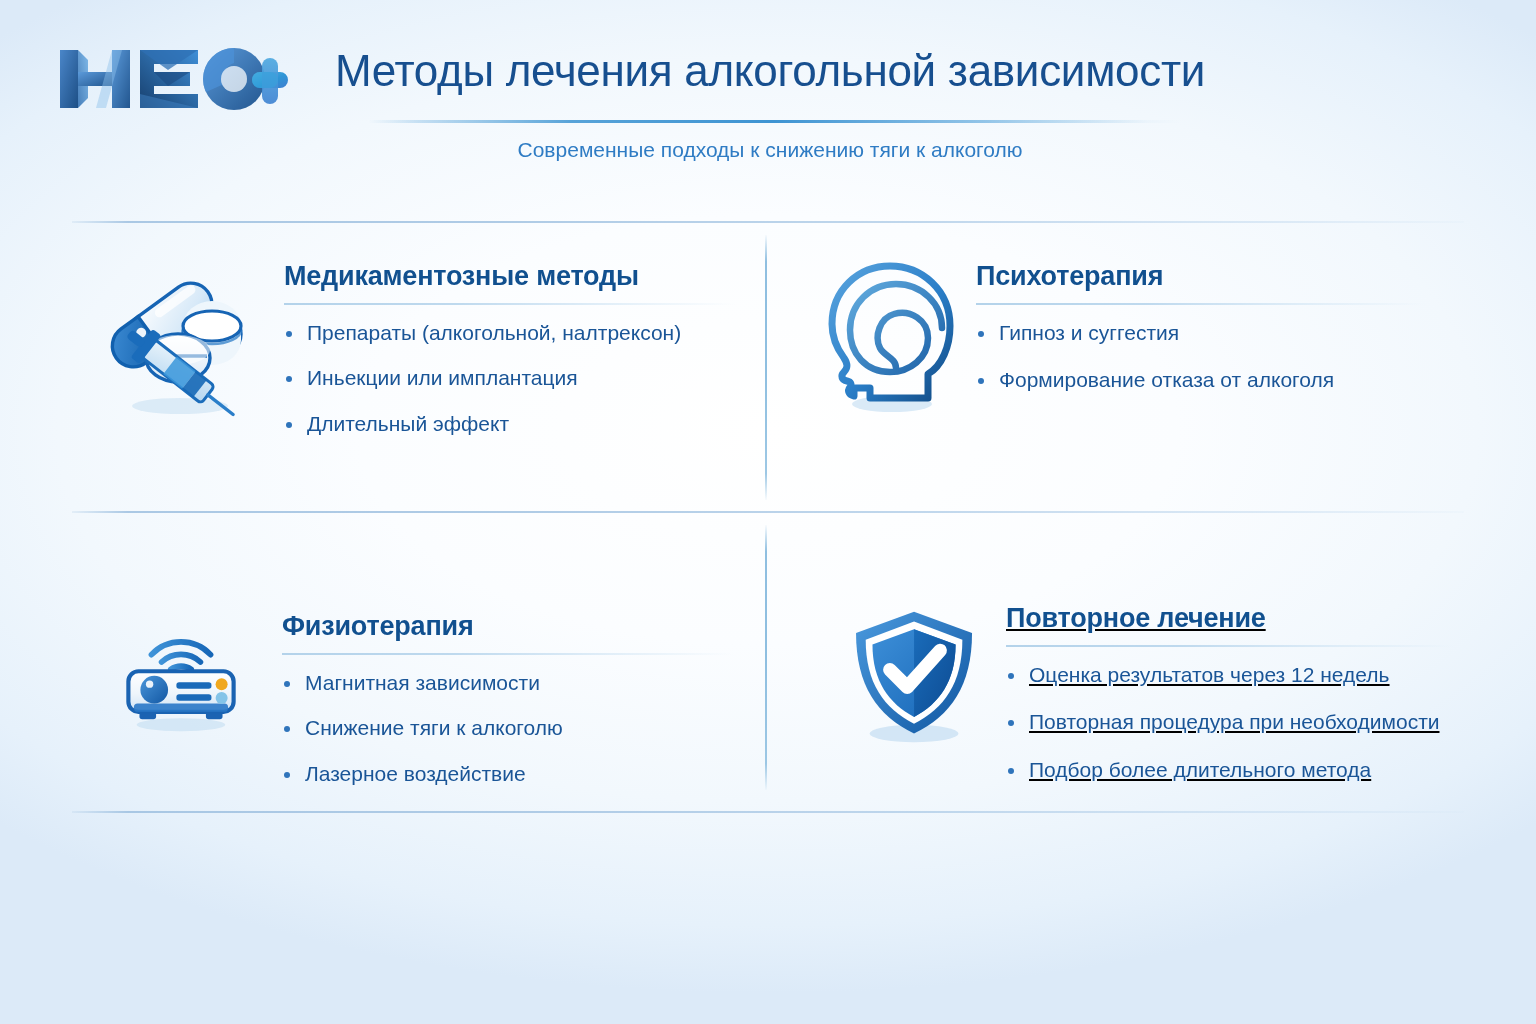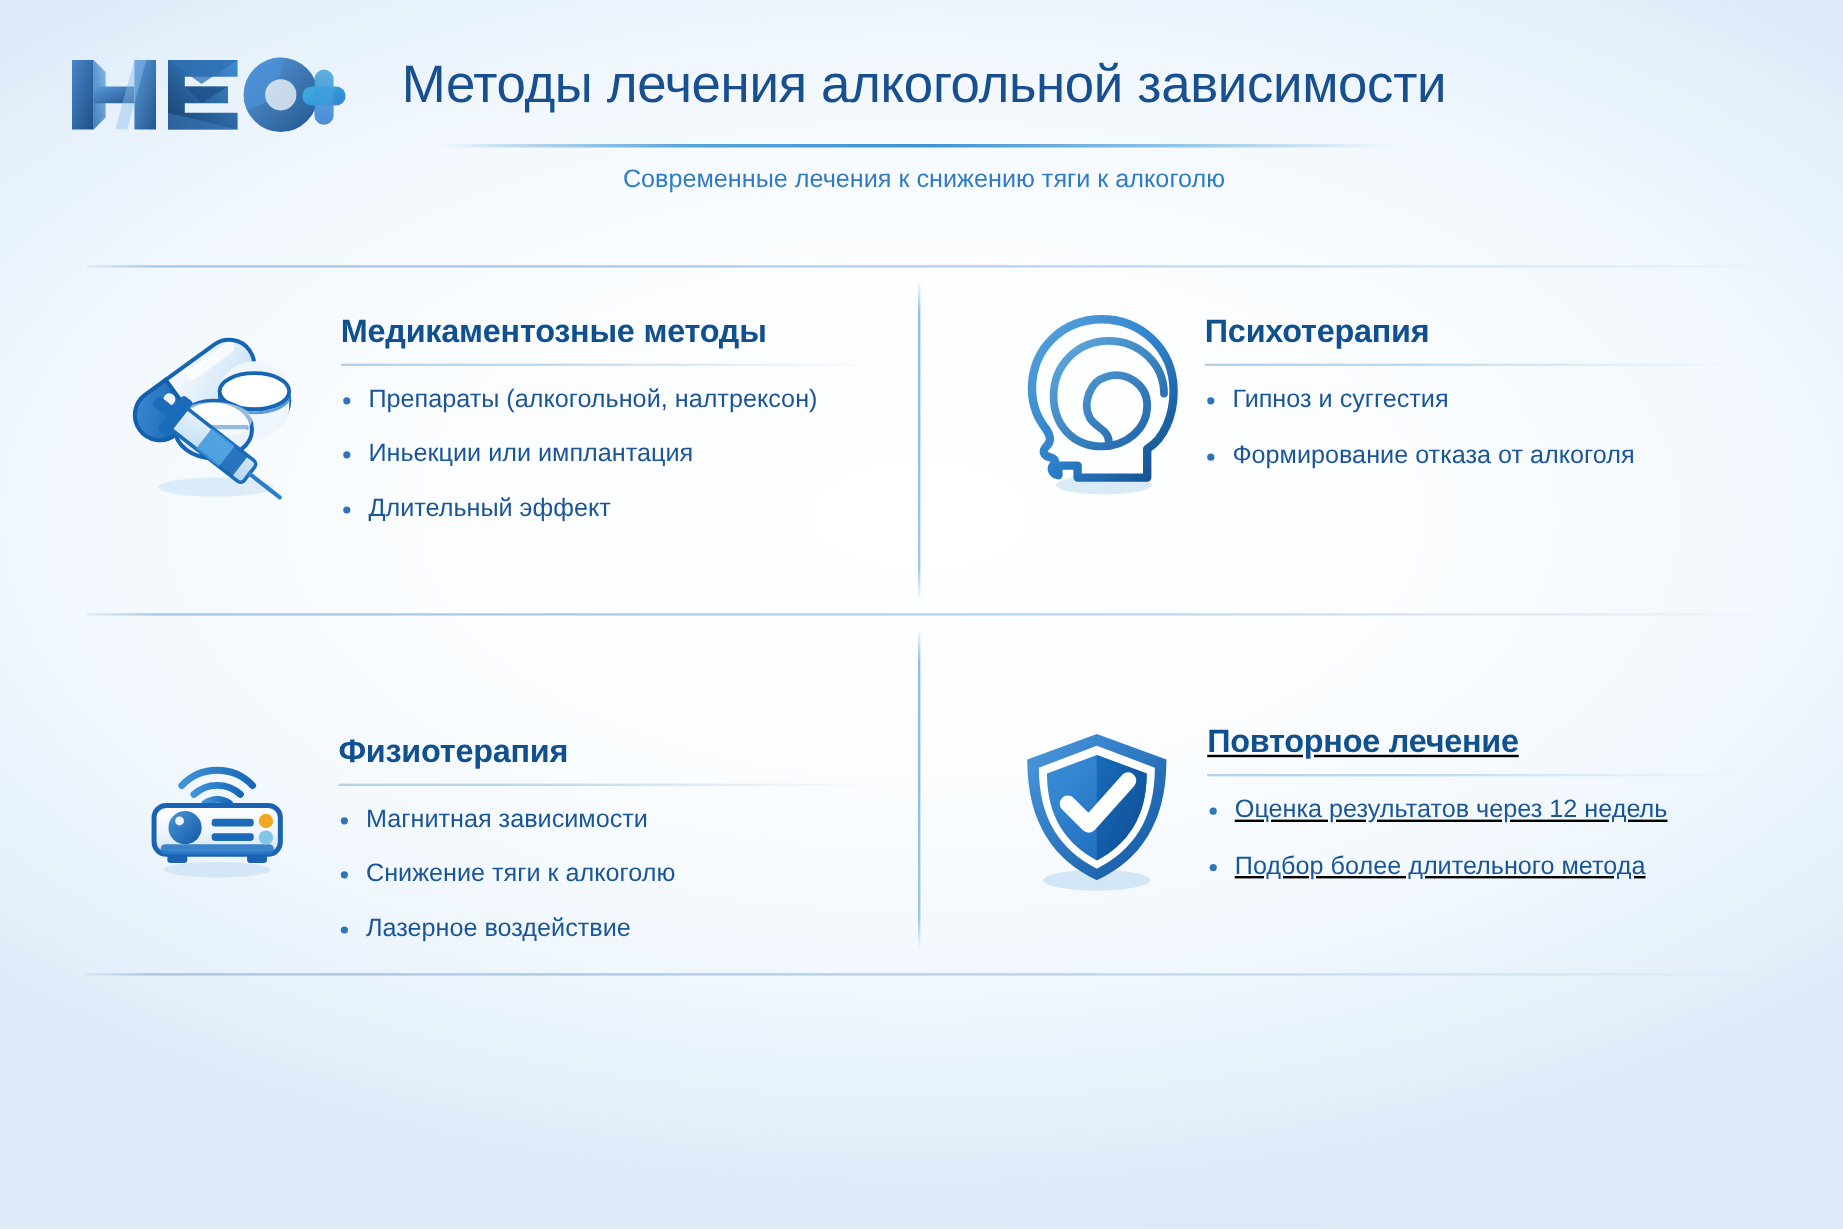--- a/index.html
+++ b/index.html
@@ -123,21 +123,21 @@
     height: 589px;
     margin-left: 24px;
   }
 
   .card {
     position: absolute;
     display: flex;
     align-items: flex-start;
   }
   .card-1 { left: 78px;  top: 16px;  width: 672px; }
-  .card-2 { left: 800px; top: 16px;  width: 650px; justify-content: center; }
+  .card-2 { left: 772px; top: 16px;  width: 650px; justify-content: center; }
   .card-3 { left: 78px;  top: 306px; width: 672px; }
   .card-4 { left: 800px; top: 306px; width: 650px; text-decoration: underline; }
 
   .card-icon {
     flex: 0 0 auto;
     width: 150px;
     height: 160px;
     position: relative;
   }
   .card-1 .card-icon { margin-top: 20px; margin-left: 6px; }
@@ -274,21 +274,21 @@
         <g>
           <rect x="196" y="30" width="36" height="16" rx="8" fill="url(#lgPlus)"></rect>
           <rect x="206" y="16" width="16" height="46" rx="8" fill="url(#lgPlus2)" opacity="0.92"></rect>
           <rect x="196" y="30" width="26" height="16" rx="8" fill="#35a4dc" opacity="0.55"></rect>
         </g>
       </svg>
     </div>
 
     <div class="title">Методы лечения алкогольной зависимости</div>
     <div class="title-rule"></div>
-    <div class="subtitle">Современные лечения к снижению тяги к алкоголю</div>
+    <div class="subtitle">Современные подходы к снижению тяги к алкоголю</div>
   </div>
 
   <div class="hr hr-top"></div>
   <div class="hr hr-middle"></div>
   <div class="hr hr-bottom"></div>
   <div class="vr vr-top"></div>
   <div class="vr vr-bottom"></div>
 
   <div class="grid">
 
@@ -493,19 +493,20 @@
           <path d="M74 26 L117 42 C117 80 100 103 74 117 Z" fill="url(#shInnerR)"></path>
 
           <path d="M49 68 L67 86 L101 48" fill="none" stroke="#ffffff" stroke-width="14" stroke-linecap="round" stroke-linejoin="round"></path>
         </svg>
       </div>
       <div class="card-body">
         <div class="card-title">Повторное лечение</div>
         <div class="card-rule"></div>
         <ul class="bullets">
           <li class="bullet">Оценка результатов через 12 недель</li>
+          <li class="bullet">Повторная процедура при необходимости</li>
           <li class="bullet">Подбор более длительного метода</li>
         </ul>
       </div>
     </div>
 
   </div>
 </div>
 
 </body></html>

